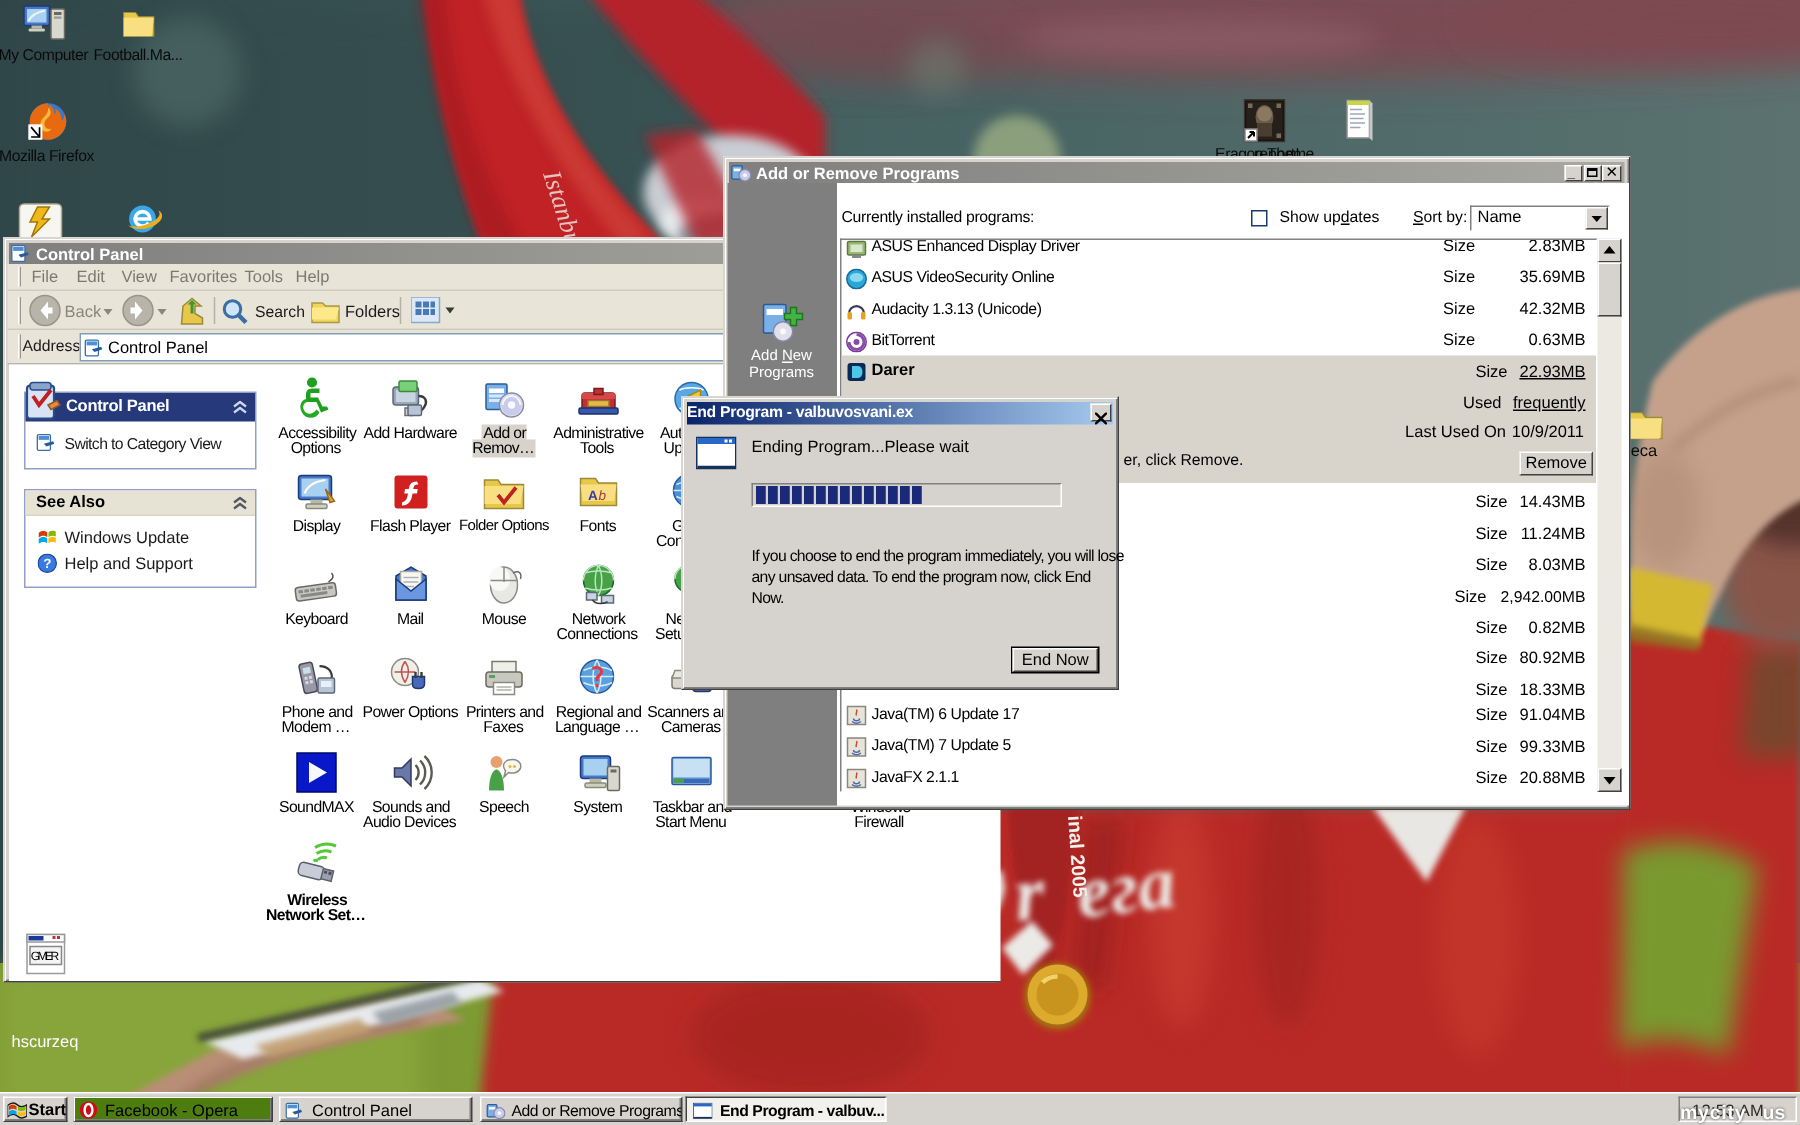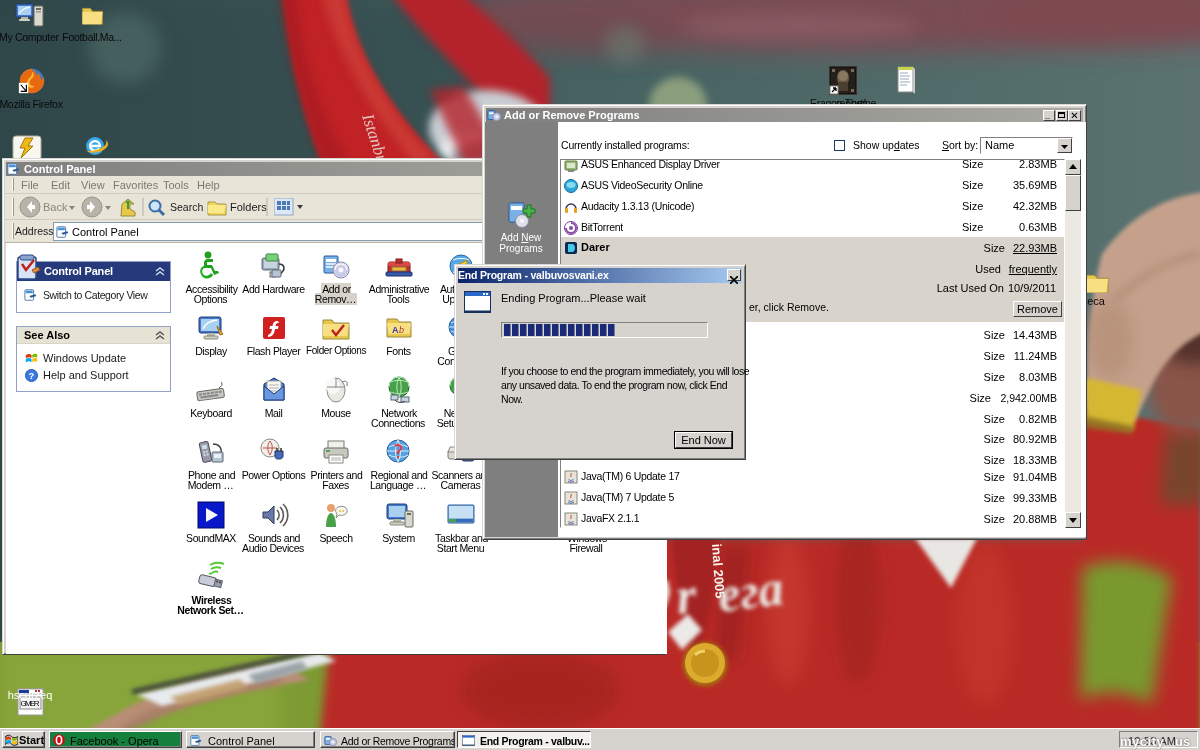--- a/index.html
+++ b/index.html
@@ -746,21 +746,21 @@
  <div class="abs" style="left:2px;top:2px;width:43px;height:17px;background:#d6d3ce;border:1px solid;border-color:#fff #404040 #404040 #fff;box-shadow:inset -1px -1px 0 #808080">
   <svg class="abs" style="left:2px;top:2px" width="13" height="13" viewBox="0 0 13 13">
         <path d="M0,3 C3,0.5 5,1 6.5,2.5 C8,4 10,4.5 13,2.5 L13,10 C10,12 8,11.5 6.5,10 C5,8.5 3,8 0,10.5 Z" fill="none" stroke="#1a1a1a" stroke-width="1"></path>
         <path d="M1,3.5 C3,2 4.5,2.3 6,3.5 L6,6 C4.5,5 3,4.8 1,6.2 Z" fill="#d83b01"></path>
         <path d="M7,3.8 C8.5,4.6 10,4.6 12,3.4 L12,5.8 C10,7 8.5,7 7,6.2 Z" fill="#7fba00"></path>
         <path d="M1,7 C3,5.6 4.5,5.8 6,7 L6,9.5 C4.5,8.5 3,8.3 1,9.8 Z" fill="#01a6f0"></path>
         <path d="M7,7.2 C8.5,8 10,8 12,6.8 L12,9.2 C10,10.4 8.5,10.4 7,9.6 Z" fill="#ffb900"></path>
       </svg>
   <b class="abs" style="left:16px;top:2px;font-size:11px;color:#000">Start</b>
  </div>
- <div class="abs" style="left:49px;top:2px;width:133px;height:17px;background:#15803d;border:1px solid;border-color:#fff #404040 #404040 #fff;box-shadow:inset -1px -1px 0 #808080;font-size:11px;color:#000;white-space:nowrap;overflow:hidden">
+ <div class="abs" style="left:49px;top:2px;width:133px;height:17px;background:#4d7c0f;border:1px solid;border-color:#fff #404040 #404040 #fff;box-shadow:inset -1px -1px 0 #808080;font-size:11px;color:#000;white-space:nowrap;overflow:hidden">
   <svg class="abs" style="left:3px;top:2px" width="12" height="12" viewBox="0 0 12 12">
         <circle cx="6" cy="6" r="5.8" fill="#cc0f16"></circle>
         <ellipse cx="6" cy="6" rx="2.6" ry="4" fill="none" stroke="#fff" stroke-width="1.6"></ellipse>
       </svg>
   <span class="abs" style="left:20px;top:3px">Facebook - Opera</span>
  </div>
  <div class="abs" style="left:186px;top:2px;width:129px;height:17px;background:#d6d3ce;border:1px solid;border-color:#fff #404040 #404040 #fff;box-shadow:inset -1px -1px 0 #808080;font-size:11px;color:#000;white-space:nowrap;overflow:hidden">
   <svg class="abs" style="left:3px;top:2px" width="13" height="13" viewBox="0 0 16 16">
         <rect x="1" y="2" width="10" height="12" rx="1" fill="#fff" stroke="#3a6ea5"></rect>
         <rect x="2" y="3" width="8" height="3" fill="#4a90d9"></rect>
@@ -785,21 +785,21 @@
       </svg>
   <b class="abs" style="left:22px;top:3px;font-size:10.5px;letter-spacing:-0.3px">End Program - valbuv...</b>
  </div>
  <div class="abs" style="left:1119px;top:2px;width:79px;height:17px;border:1px solid;border-color:#808080 #fff #fff #808080;font-size:11px;color:#2a2a2a">
   <span class="abs" style="left:8px;top:3px;letter-spacing:0.2px">12:53 AM</span>
   <b class="abs" style="left:0px;top:2px;font-size:13px;color:#fff;text-shadow:0 0 2px #444;letter-spacing:0.5px">mycity</b>
   <b class="abs" style="left:55px;top:2px;font-size:13px;color:#fff;text-shadow:0 0 2px #444">us</b>
  </div>
 </div>
 
-<div class="abs" style="left:17px;top:688px;width:27px;height:30px">
+<div class="abs" style="left:17px;top:622px;width:27px;height:30px">
  <svg width="27" height="30" viewBox="0 0 27 30">
       <rect x="1" y="1" width="25" height="26" fill="#fff" stroke="#9a9a9a"></rect>
       <rect x="1" y="1" width="25" height="5" fill="#fff" stroke="#9a9a9a"></rect>
       <rect x="2" y="2" width="10" height="3" fill="#1a3a9a"></rect>
       <rect x="18" y="2" width="2" height="2" fill="#c03030"></rect>
       <rect x="21" y="2" width="2" height="2" fill="#c03030"></rect>
       <rect x="3" y="9" width="21" height="12" fill="#f4f4f4" stroke="#888"></rect>
       <text x="13" y="18" font-size="8" font-family="Liberation Sans" fill="#000" text-anchor="middle" textLength="19">GMER</text>
     </svg>
 </div>

